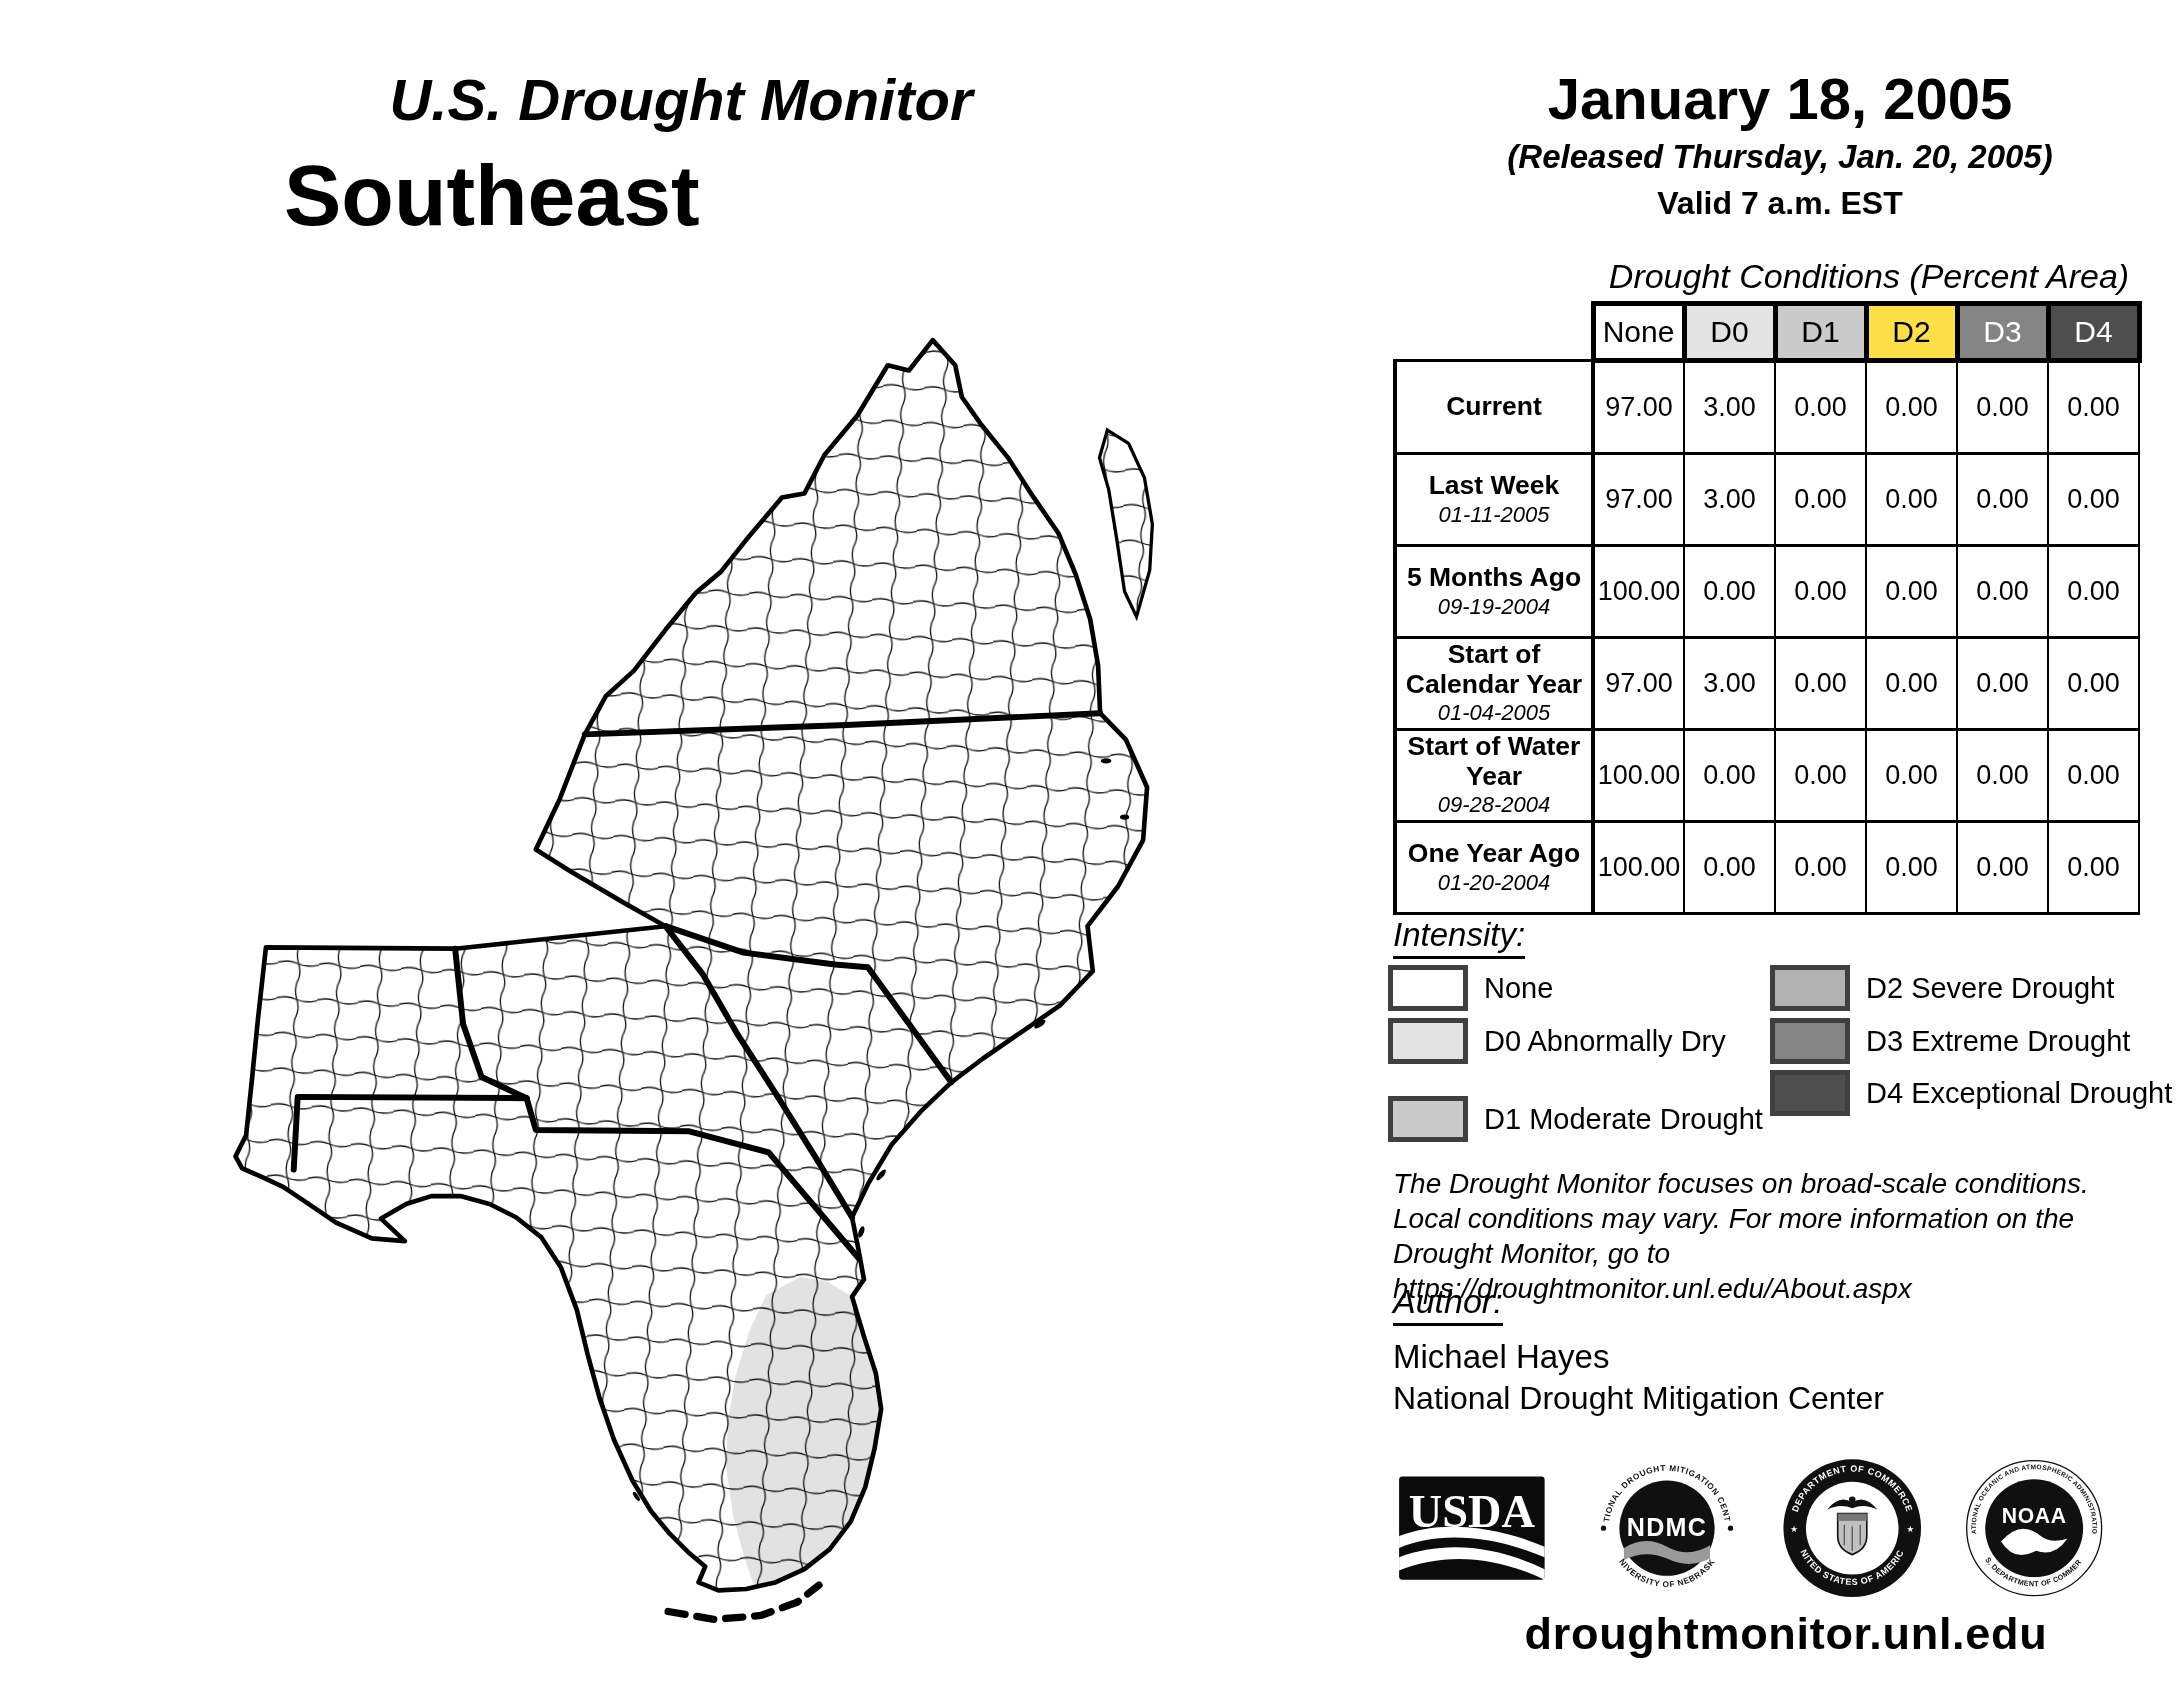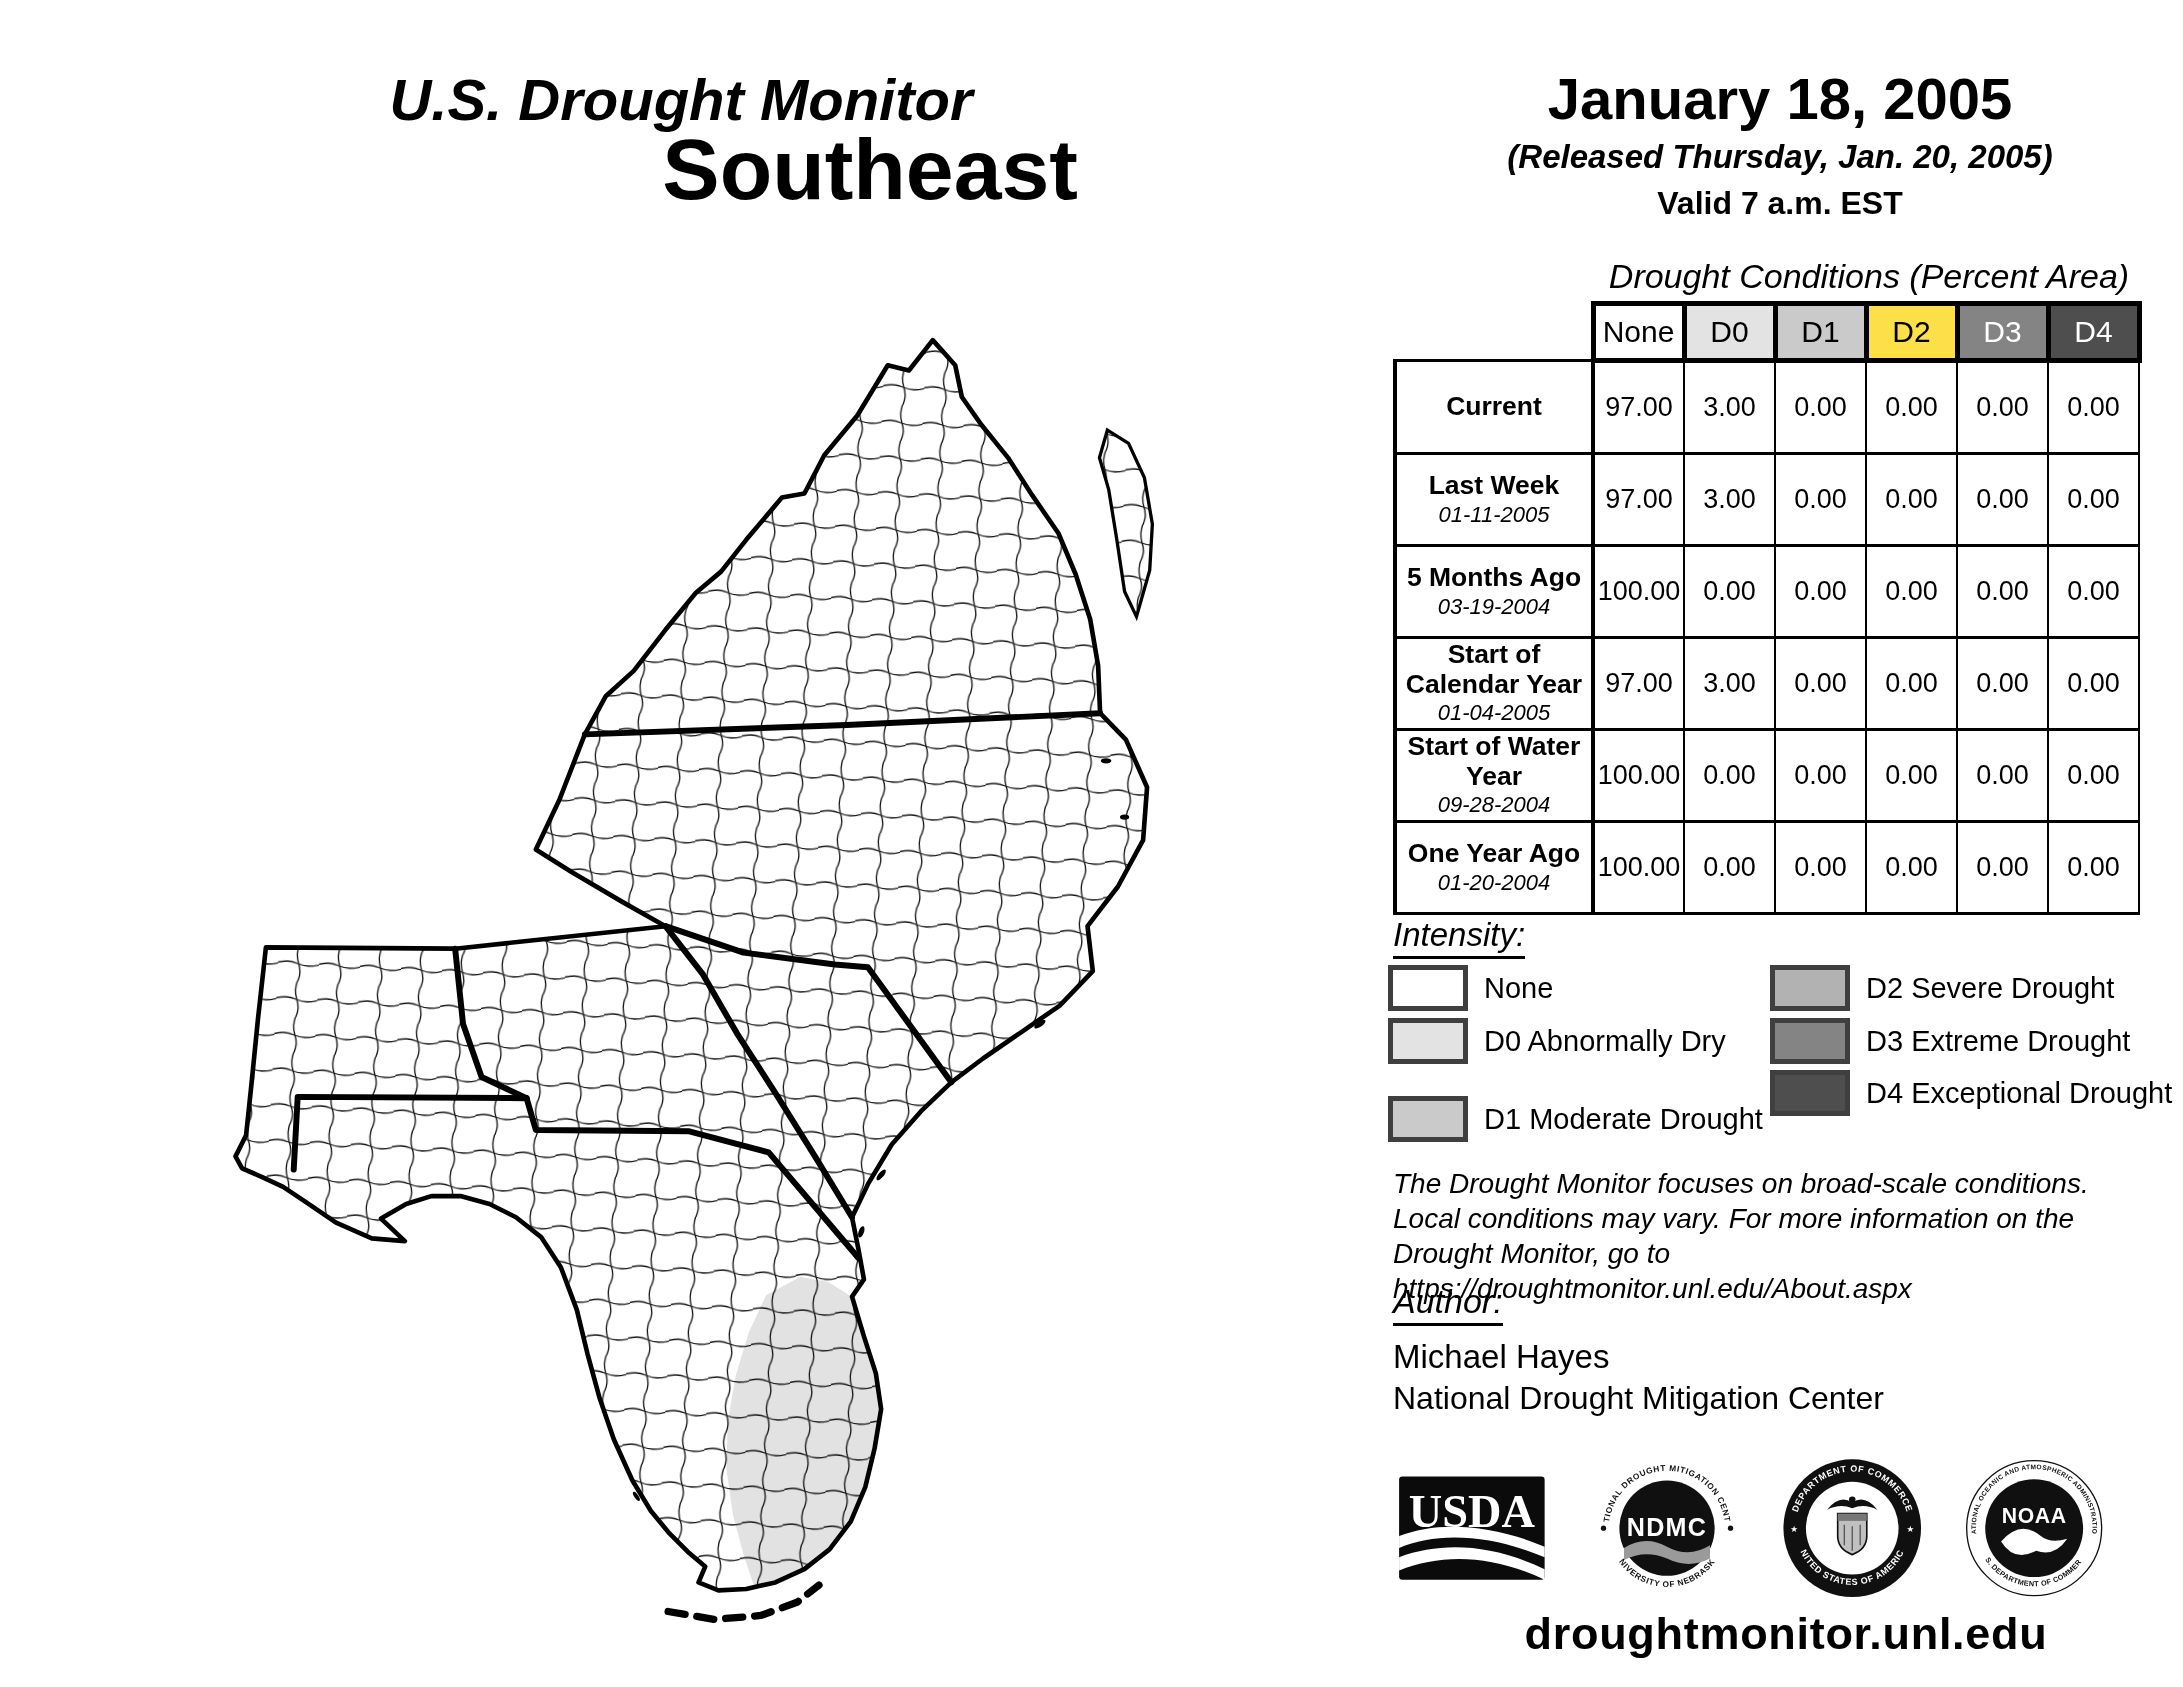--- a/index.html
+++ b/index.html
@@ -3,21 +3,21 @@
 <meta charset="utf-8">
 <style>
   html,body{margin:0;padding:0;background:#fff;}
   #canvas{position:relative;width:2183px;height:1687px;background:#fff;overflow:hidden;
           font-family:"Liberation Sans",sans-serif;color:#000;}
   svg.layer{position:absolute;left:0;top:0;width:2183px;height:1687px;}
 
   
   .t1{position:absolute;left:284px;top:66px;width:794px;text-align:center;
       font-size:58px;font-weight:bold;font-style:italic;}
-  .t2{position:absolute;left:284px;top:120px;width:794px;text-align:right;
+  .t2{position:absolute;left:284px;top:146px;width:794px;text-align:left;
       font-size:86px;font-weight:bold;}
 
   .hdate{position:absolute;left:1416px;top:65px;width:728px;text-align:center;
       font-size:58px;font-weight:bold;}
   .hrel{position:absolute;left:1416px;top:138px;width:728px;text-align:center;
       font-size:33px;font-weight:bold;font-style:italic;}
   .hvalid{position:absolute;left:1416px;top:185px;width:728px;text-align:center;
       font-size:32px;font-weight:bold;}
   .ttitle{position:absolute;left:1601px;top:257px;width:536px;text-align:center;
       font-size:34px;font-style:italic;}
@@ -215,21 +215,21 @@
         <td class="v">97.00</td>
         <td class="v">3.00</td>
         <td class="v">0.00</td>
         <td class="v">0.00</td>
         <td class="v">0.00</td>
         <td class="v">0.00</td>
       </tr>
       <tr>
         <td class="lbl">
             <div class="l1">5 Months Ago</div>
-            <div class="l2">03-19-2004</div>
+            <div class="l2">09-19-2004</div>
           </td>
         <td class="v">100.00</td>
         <td class="v">0.00</td>
         <td class="v">0.00</td>
         <td class="v">0.00</td>
         <td class="v">0.00</td>
         <td class="v">0.00</td>
       </tr>
       <tr>
         <td class="lbl">

